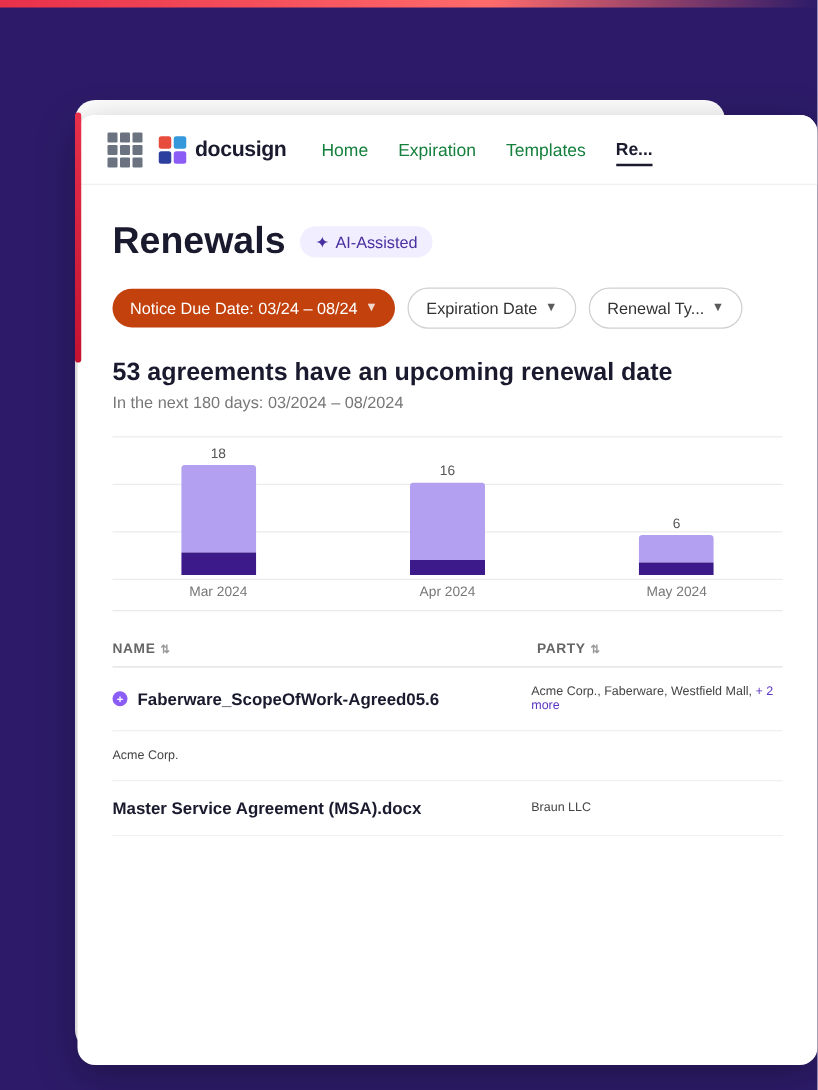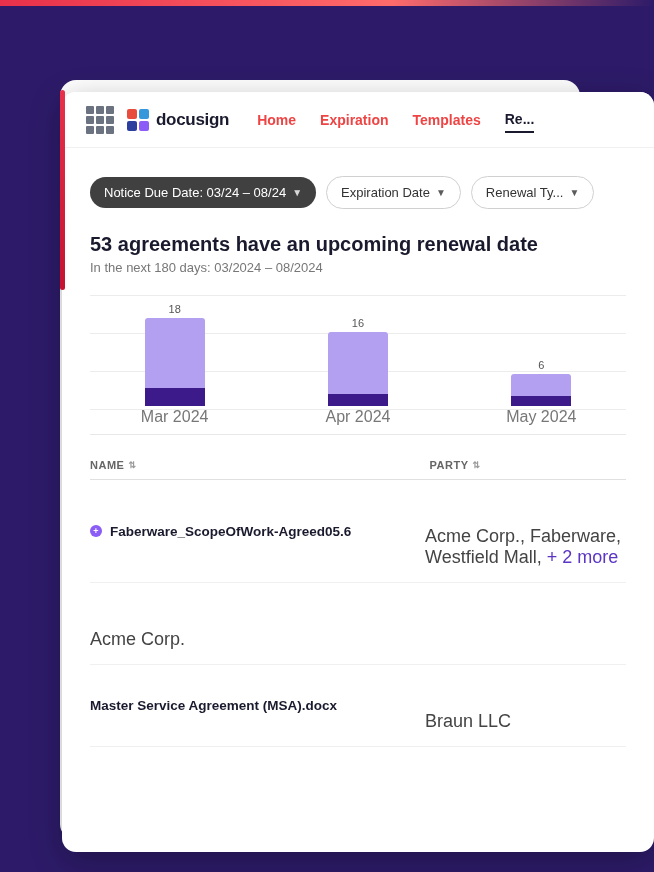--- a/index.html
+++ b/index.html
@@ -97,25 +97,24 @@
       letter-spacing: -0.3px;
     }
     .nav-links {
       display: flex;
       gap: 24px;
       align-items: center;
       flex: 1;
     }
     .nav-link {
       font-size: 14px;
-      color: #ef4444;
+      color: #15803d;
       cursor: pointer;
       padding: 4px 0;
       white-space: nowrap;
-      font-weight: bold;
     }
     .nav-link.active {
       color: #1a1a2e;
       font-weight: 600;
       border-bottom: 2px solid #1a1a2e;
     }
 
     
     .content {
       padding: 28px 28px 0 28px;
@@ -160,21 +159,21 @@
       display: flex;
       align-items: center;
       gap: 6px;
       border-radius: 24px;
       padding: 8px 14px;
       font-size: 13px;
       cursor: pointer;
       white-space: nowrap;
     }
     .filter-pill.dark {
-      background: #404040;
+      background: #c2410c;
       color: #fff;
       font-weight: 500;
     }
     .filter-pill.light {
       background: #fff;
       color: #333;
       border: 1px solid #d0d0d0;
     }
     .filter-pill .chevron {
       font-size: 10px;
@@ -250,21 +249,21 @@
     }
     .bar-top {
       background: #b3a0f0;
     }
     .bar-bottom {
       background: #3d1a8a;
     }
     .bar-label {
       position: absolute;
       bottom: 0;
-      font-size: 16px;
+      font-size: 11px;
       color: #777;
       white-space: nowrap;
     }
 
     
     .table-section {
       margin-top: 16px;
     }
     .table-header {
       display: flex;
@@ -319,23 +318,22 @@
       color: white;
       font-weight: bold;
     }
     .row-name-text {
       font-size: 13.5px;
       font-weight: 600;
       color: #1a1a2e;
     }
     .row-party {
       flex: 1.5;
-      font-size: 18px;
+      font-size: 10px;
       color: #444;
-      margin-top: 32px;
     }
     .party-link {
       color: #5b35c4;
       font-weight: 500;
     }
   </style>
 </head>
 <body>
 
 <div class="bg-decoration"></div>
@@ -368,20 +366,27 @@
     <div class="nav-links">
       <span class="nav-link">Home</span>
       <span class="nav-link">Expiration</span>
       <span class="nav-link">Templates</span>
       <span class="nav-link active">Re...</span>
     </div>
   </nav>
 
   <div class="content">
 
+    <div class="page-title-row">
+      <h1 class="page-title">Renewals</h1>
+      <div class="ai-badge">
+        <span class="sparkle">✦</span>
+        <span>AI-Assisted</span>
+      </div>
+    </div>
 
     <div class="filter-row">
       <div class="filter-pill dark">
         <span>Notice Due Date: 03/24 – 08/24</span>
         <span class="chevron">▼</span>
       </div>
       <div class="filter-pill light">
         <span>Expiration Date</span>
         <span class="chevron">▼</span>
       </div>

